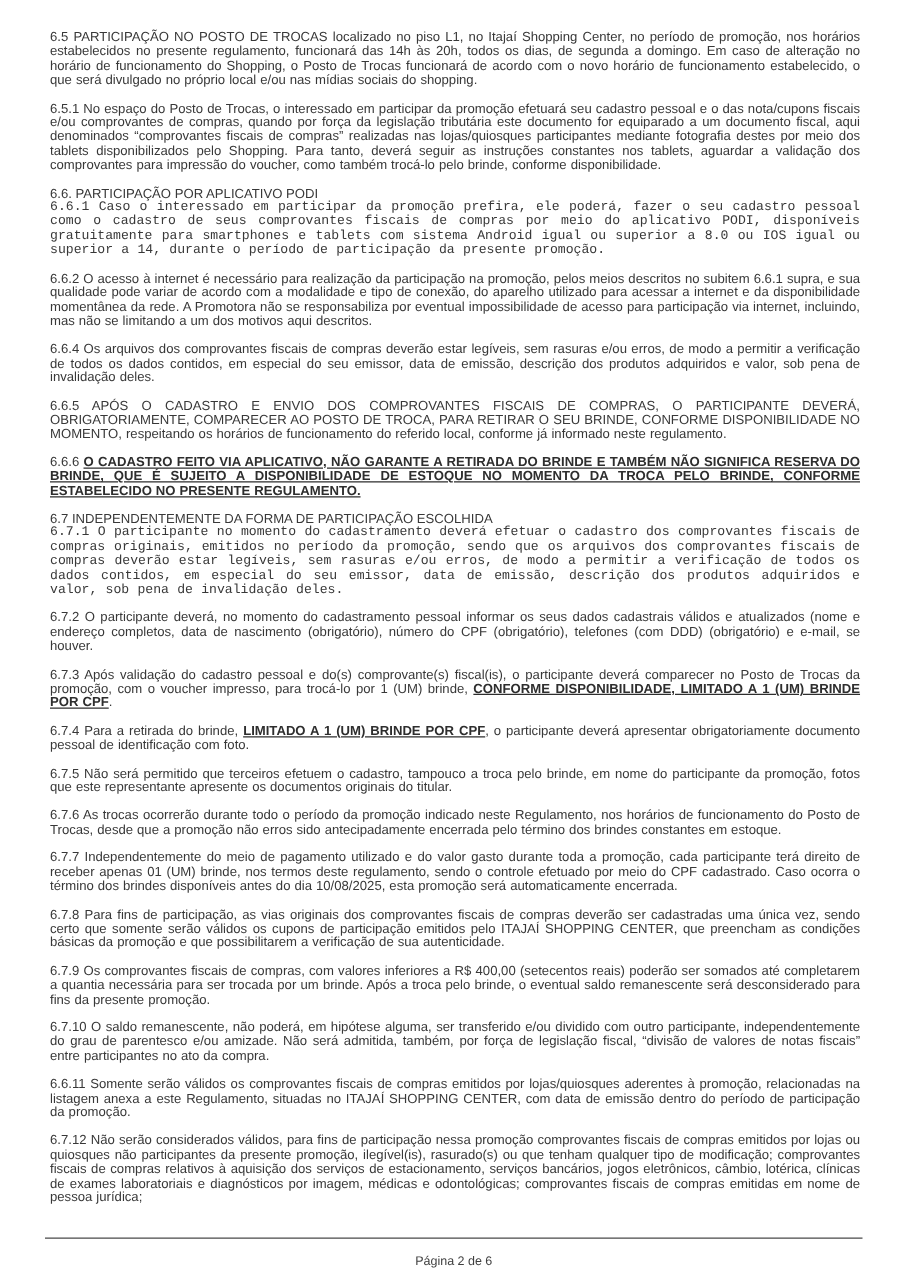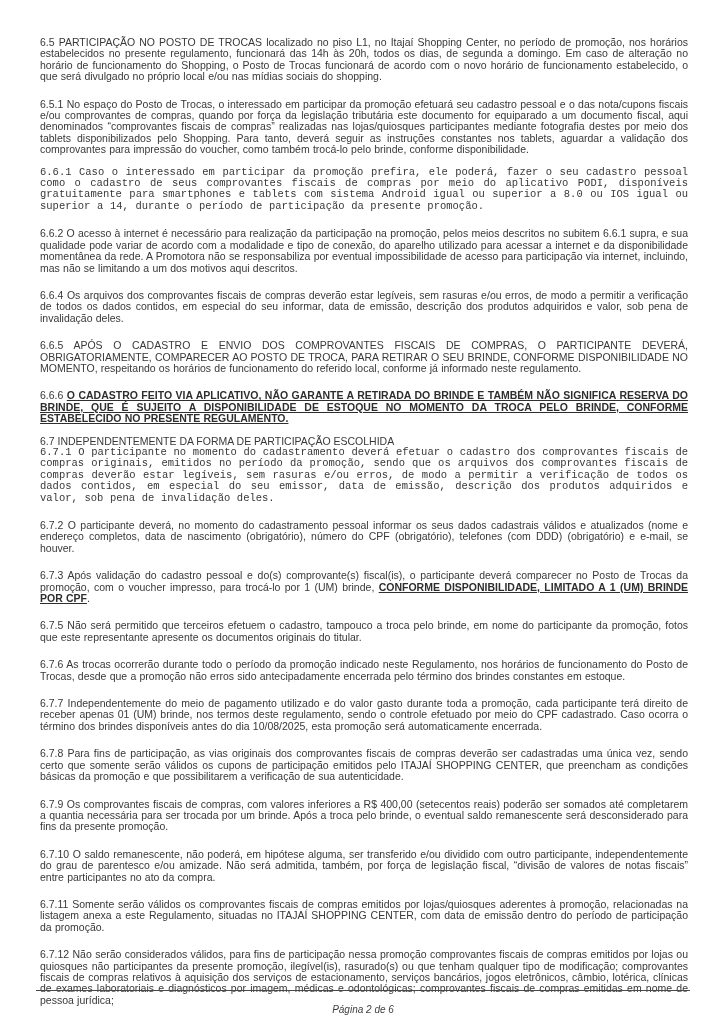--- a/index.html
+++ b/index.html
@@ -15,21 +15,21 @@
     color: #383838;
     overflow: hidden;
   }
   .doc-body {
     position: absolute;
     left: 40px;
     top: 21px;
     width: 648px;
   }
   .doc-body p {
-    margin: 16px 0 11px 0;
+    margin: 4px 0 11px 0;
     font-size: 10.5px;
     line-height: 11.4px;
     text-align: justify;
     word-spacing: 0.3px;
   }
   .doc-body .heading {
     margin: 0;
     font-size: 10.5px;
     line-height: 11.4px;
     text-align: left;
@@ -47,44 +47,45 @@
     position: absolute;
     left: 36px;
     width: 654px;
     top: 990px;
     border-top: 1.5px solid #4a4a4a;
     text-align: center;
     padding-top: 8px;
   }
   .footer .page-label {
     font-size: 10px;
-    font-style: italic;
     color: #3f3f3f;
   }
 </style>
 </head>
 <body>
 
 <div class="doc-body">
     <p><span>6.5 PARTICIPAÇÃO NO POSTO DE TROCAS localizado no piso L1, no Itajaí Shopping Center,  no período de promoção, nos horários estabelecidos no presente regulamento, funcionará das 14h às 20h, todos os dias, de segunda a domingo. Em caso de alteração no horário de funcionamento do Shopping, o Posto de Trocas funcionará de acordo com o novo horário de funcionamento estabelecido, o que será divulgado no próprio local e/ou nas mídias sociais do shopping.</span></p>
     <p><span>6.5.1 No espaço do Posto de Trocas, o interessado em participar da promoção efetuará seu cadastro pessoal e o das nota/cupons fiscais e/ou comprovantes de compras, quando por força da legislação tributária este documento for equiparado a um documento fiscal, aqui denominados “comprovantes fiscais de compras” realizadas nas lojas/quiosques participantes mediante fotografia destes por meio dos tablets disponibilizados pelo Shopping. Para tanto, deverá seguir as instruções constantes nos tablets, aguardar a validação dos comprovantes para impressão do voucher, como também trocá-lo pelo brinde, conforme disponibilidade.</span></p>
+    <div class="heading">6.6. PARTICIPAÇÃO POR APLICATIVO PODI</div>
     <p class="attached"><span>6.6.1 Caso o interessado em participar da promoção prefira, ele poderá, fazer o seu cadastro pessoal como o cadastro de seus comprovantes fiscais de compras por meio do aplicativo PODI, disponíveis gratuitamente para smartphones e tablets com sistema Android igual ou superior a 8.0 ou IOS igual ou superior a 14, durante o período de participação da presente promoção.</span></p>
     <p><span>6.6.2 O acesso à internet é necessário para realização da participação na promoção, pelos meios descritos no subitem 6.6.1 supra, e sua qualidade pode variar de acordo com a modalidade e tipo de conexão, do aparelho utilizado para acessar a internet e da disponibilidade momentânea da rede. A Promotora não se responsabiliza por eventual impossibilidade de acesso para participação via internet, incluindo, mas não se limitando a um dos motivos aqui descritos.</span></p>
-    <p><span>6.6.4 Os arquivos dos comprovantes fiscais de compras deverão estar legíveis, sem rasuras e/ou erros, de modo a permitir a verificação de todos os dados contidos, em especial do seu informar, data de emissão, descrição dos produtos adquiridos e valor, sob pena de invalidação deles.</span></p>
+    <p><span>6.6.4 Os arquivos dos comprovantes fiscais de compras deverão estar legíveis, sem rasuras e/ou erros, de modo a permitir a verificação de todos os dados contidos, em especial do seu emissor, data de emissão, descrição dos produtos adquiridos e valor, sob pena de invalidação deles.</span></p>
     <p><span>6.6.5 APÓS O CADASTRO E ENVIO DOS COMPROVANTES FISCAIS DE COMPRAS, O PARTICIPANTE DEVERÁ, OBRIGATORIAMENTE, COMPARECER AO POSTO DE TROCA, PARA RETIRAR O SEU BRINDE, CONFORME DISPONIBILIDADE NO MOMENTO, respeitando os horários de funcionamento do referido local, conforme já informado neste regulamento.</span></p>
     <p><span>6.6.6 </span><span class="bold">O CADASTRO FEITO VIA APLICATIVO, NÃO GARANTE A RETIRADA DO BRINDE E TAMBÉM NÃO SIGNIFICA RESERVA DO BRINDE, QUE É SUJEITO A DISPONIBILIDADE DE ESTOQUE NO MOMENTO DA TROCA PELO BRINDE, CONFORME ESTABELECIDO NO PRESENTE REGULAMENTO.</span></p>
     <div class="heading">6.7 INDEPENDENTEMENTE DA FORMA DE PARTICIPAÇÃO ESCOLHIDA</div>
     <p class="attached"><span>6.7.1 O participante no momento do cadastramento deverá efetuar o cadastro dos comprovantes fiscais de compras originais, emitidos no período da promoção, sendo que os arquivos dos comprovantes fiscais de compras deverão estar legíveis, sem rasuras e/ou erros, de modo a permitir a verificação de todos os dados contidos, em especial do seu emissor, data de emissão, descrição dos produtos adquiridos e valor, sob pena de invalidação deles.</span></p>
     <p><span>6.7.2 O participante deverá, no momento do cadastramento pessoal informar os seus dados cadastrais válidos e atualizados (nome e endereço completos, data de nascimento (obrigatório), número do CPF (obrigatório), telefones (com DDD) (obrigatório) e e-mail, se houver.</span></p>
     <p><span>6.7.3 Após validação do cadastro pessoal e do(s) comprovante(s) fiscal(is), o participante deverá comparecer no Posto de Trocas da promoção, com o voucher impresso, para trocá-lo por 1 (UM) brinde, </span><span class="bold">CONFORME DISPONIBILIDADE, LIMITADO A 1 (UM) BRINDE POR CPF</span><span>.</span></p>
+    <p><span>6.7.4 Para a retirada do brinde, </span><span class="bold">LIMITADO A 1 (UM) BRINDE POR CPF</span><span>, o participante deverá apresentar obrigatoriamente documento pessoal de identificação com foto.</span></p>
     <p><span>6.7.5 Não será permitido que terceiros efetuem o cadastro, tampouco a troca pelo brinde, em nome do participante da promoção, fotos que este representante apresente os documentos originais do titular.</span></p>
     <p><span>6.7.6 As trocas ocorrerão durante todo o período da promoção indicado neste Regulamento, nos horários de funcionamento do Posto de Trocas, desde que a promoção não erros sido antecipadamente encerrada pelo término dos brindes constantes em estoque.</span></p>
     <p><span>6.7.7 Independentemente do meio de pagamento utilizado e do valor gasto durante toda a promoção, cada participante terá direito de receber apenas 01 (UM) brinde, nos termos deste regulamento, sendo o controle efetuado por meio do CPF cadastrado. Caso ocorra o término dos brindes disponíveis antes do dia 10/08/2025, esta promoção será automaticamente encerrada.</span></p>
     <p><span>6.7.8 Para fins de participação, as vias originais dos comprovantes fiscais de compras deverão ser cadastradas uma única vez, sendo certo que somente serão válidos os cupons de participação emitidos pelo ITAJAÍ SHOPPING CENTER, que preencham as condições básicas da promoção e que possibilitarem a verificação de sua autenticidade.</span></p>
     <p><span>6.7.9 Os comprovantes fiscais de compras, com valores inferiores a R$ 400,00 (setecentos reais) poderão ser somados até completarem a quantia necessária para ser trocada por um brinde. Após a troca pelo brinde, o eventual saldo remanescente será desconsiderado para fins da presente promoção.</span></p>
     <p><span>6.7.10 O saldo remanescente, não poderá, em hipótese alguma, ser transferido e/ou dividido com outro participante, independentemente do grau de parentesco e/ou amizade. Não será admitida, também, por força de legislação fiscal, “divisão de valores de notas fiscais” entre participantes no ato da compra.</span></p>
-    <p><span>6.7.11 Somente serão válidos os comprovantes fiscais de compras emitidos por lojas/quiosques aderentes à promoção, relacionadas na listagem anexa a este Regulamento, situadas no ITAJAÍ SHOPPING CENTER, com data de emissão dentro do período de participação da promoção.</span></p>
+    <p><span>6.6.11 Somente serão válidos os comprovantes fiscais de compras emitidos por lojas/quiosques aderentes à promoção, relacionadas na listagem anexa a este Regulamento, situadas no ITAJAÍ SHOPPING CENTER, com data de emissão dentro do período de participação da promoção.</span></p>
     <p><span>6.7.12 Não serão considerados válidos, para fins de participação nessa promoção comprovantes fiscais de compras emitidos por lojas ou quiosques não participantes da presente promoção, ilegível(is), rasurado(s) ou que tenham qualquer tipo de modificação; comprovantes fiscais de compras relativos à aquisição dos serviços de estacionamento, serviços bancários, jogos eletrônicos, câmbio, lotérica, clínicas de exames laboratoriais e diagnósticos por imagem, médicas e odontológicas; comprovantes fiscais de compras emitidas em nome de pessoa jurídica;</span></p>
   </div>
 
 <div class="footer">
   <span class="page-label">Página 2 de 6</span>
 </div>
 
 </body></html>

